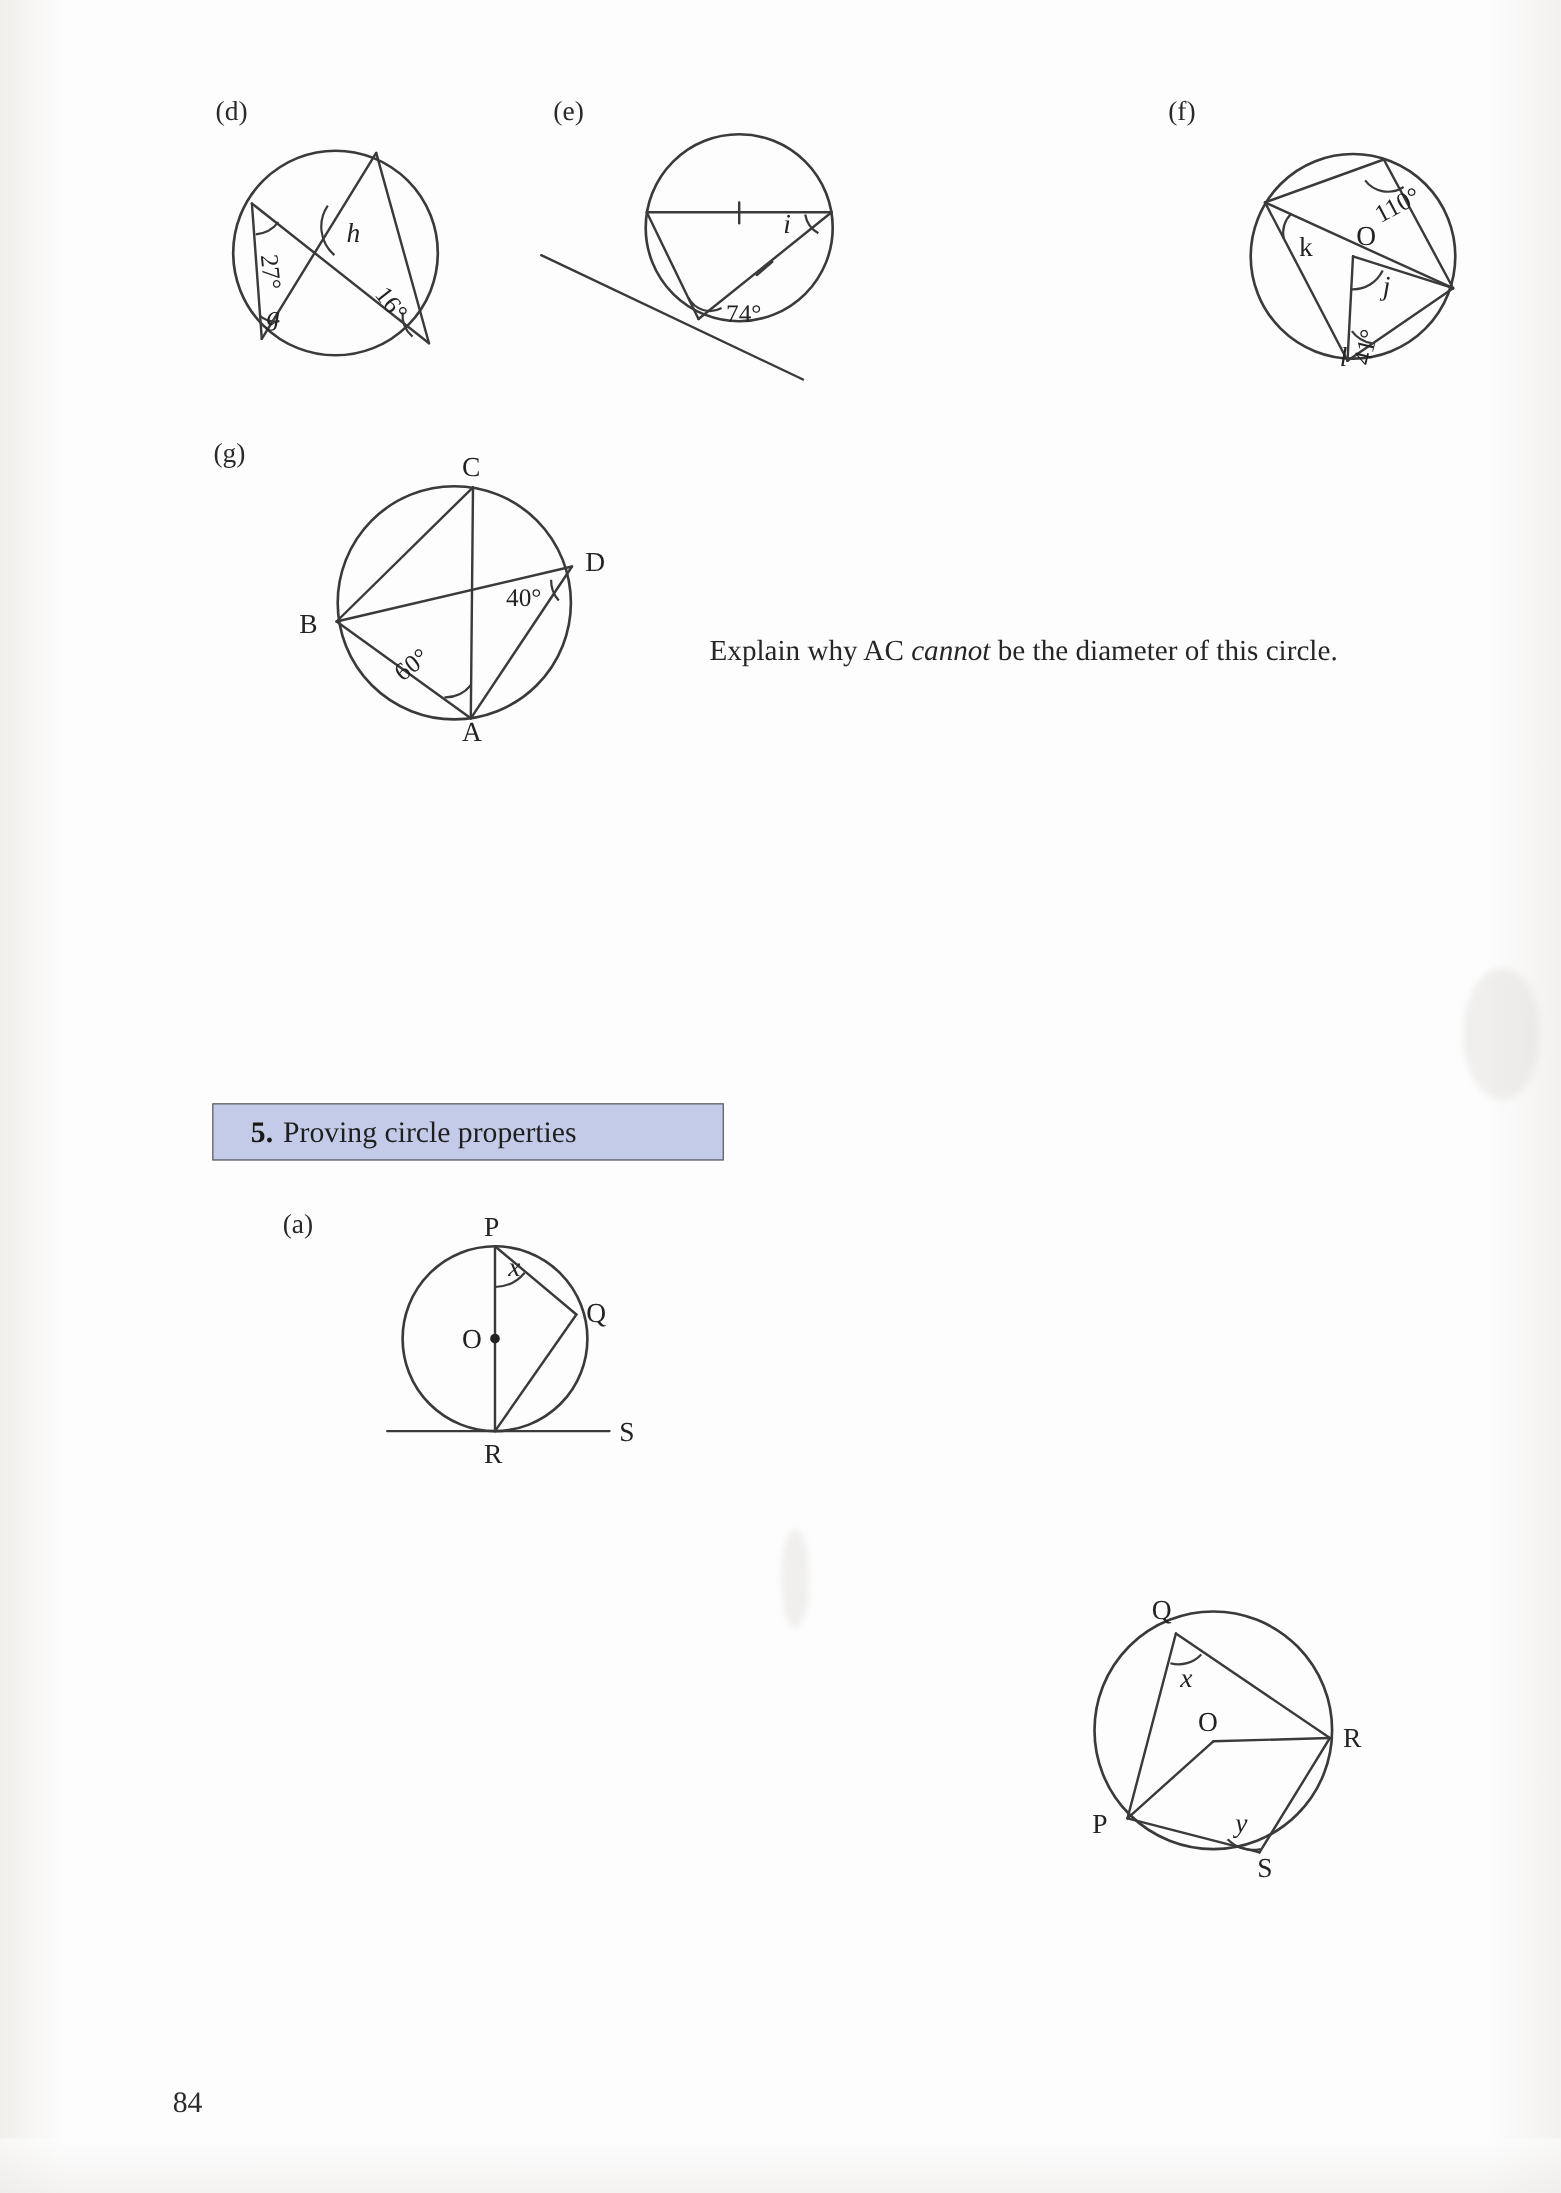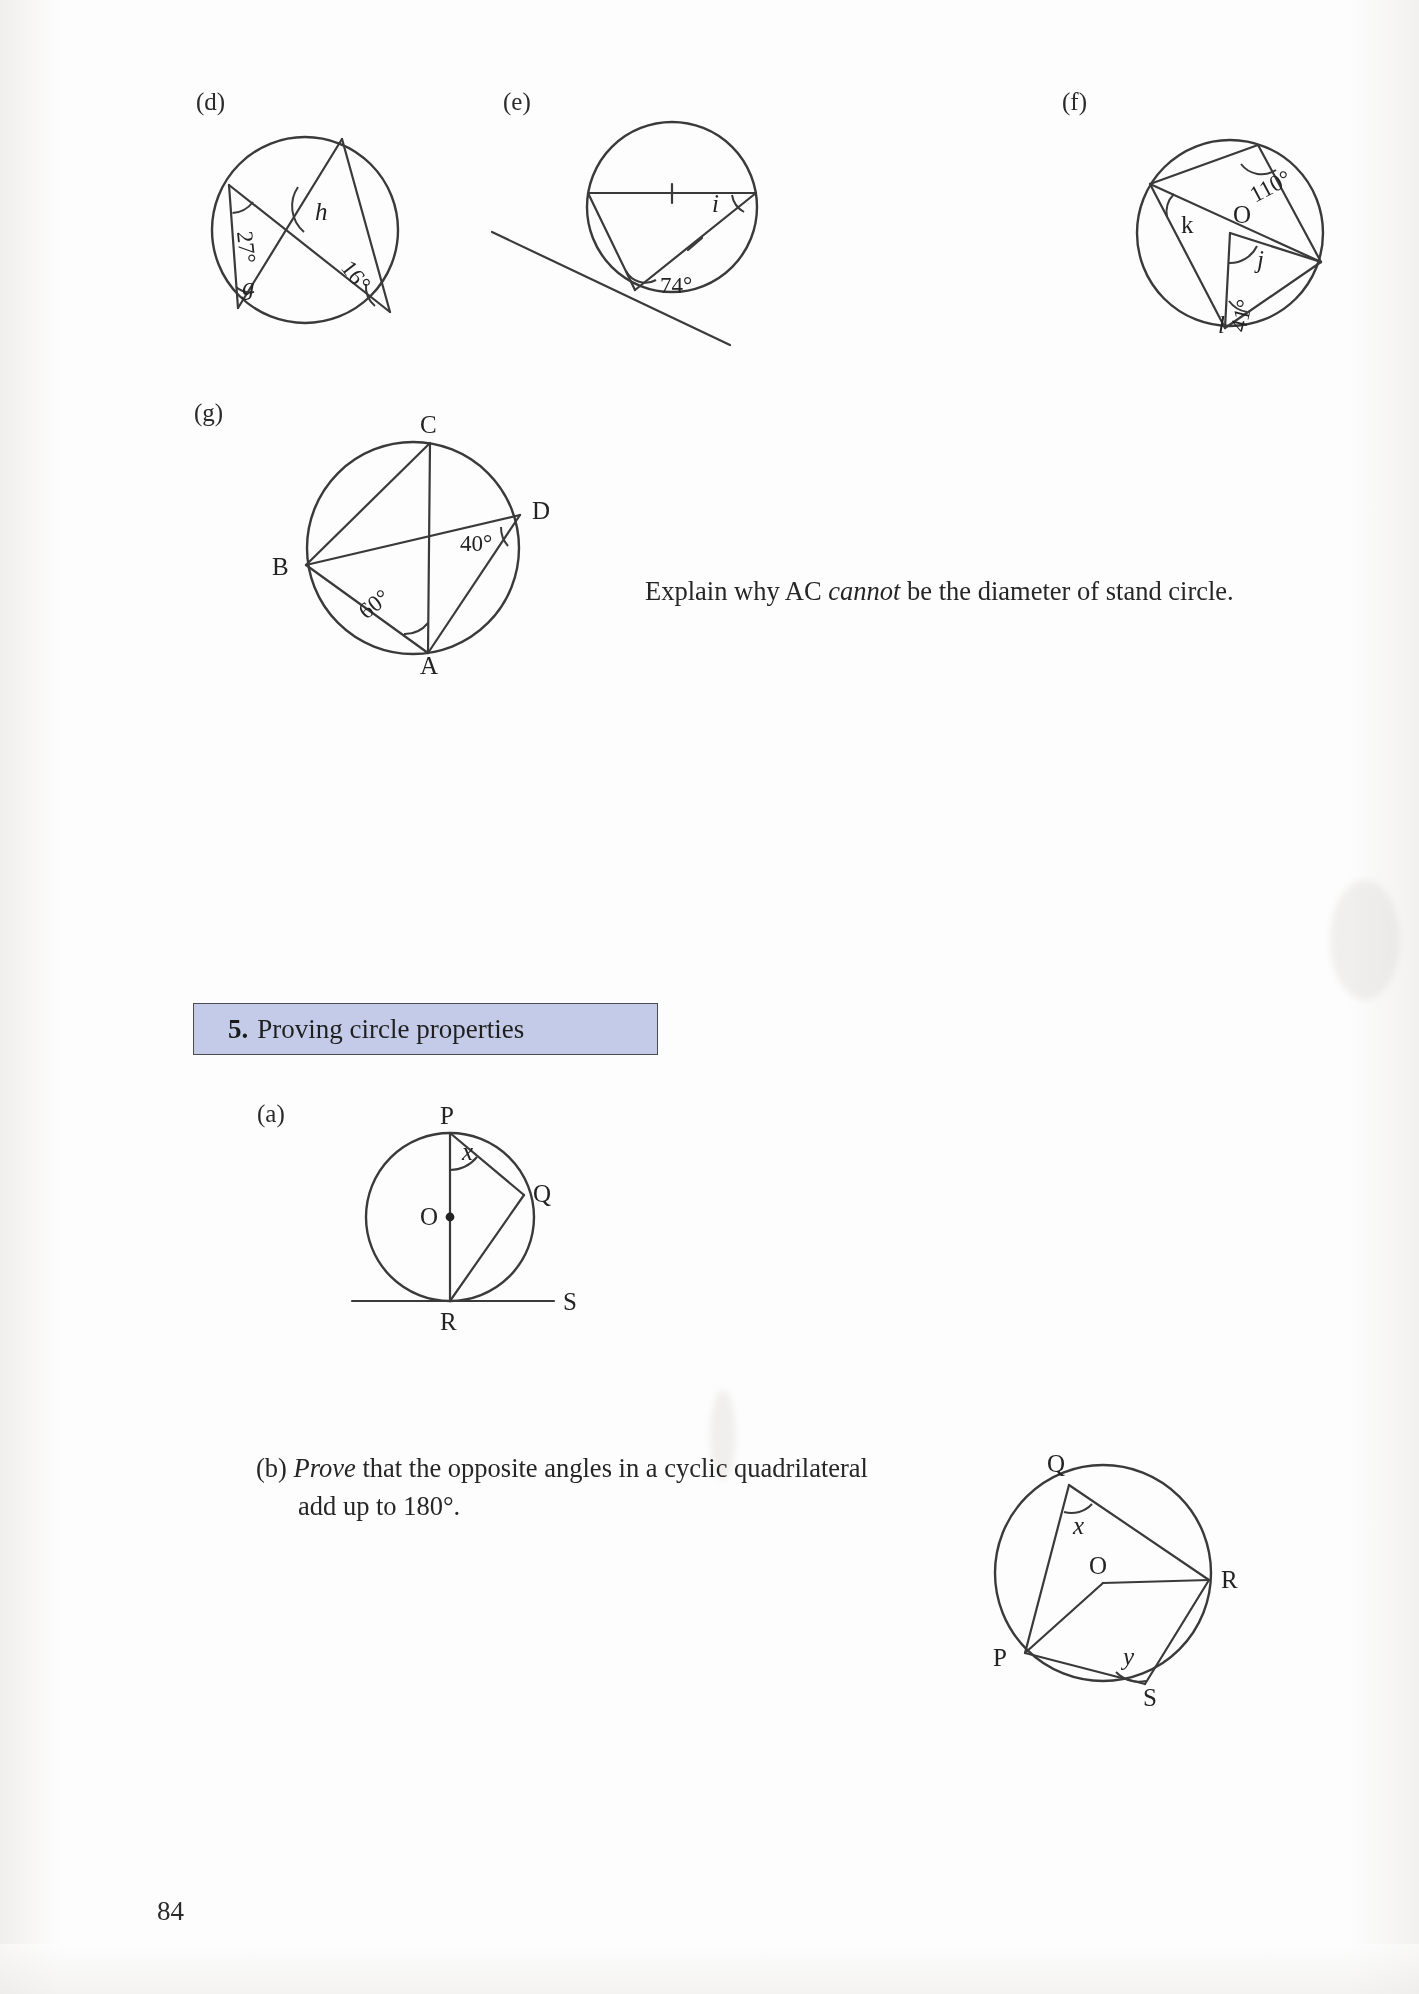--- a/index.html
+++ b/index.html
@@ -235,21 +235,21 @@
 
       <text class="lbl" x="150" y="18">C</text>
       <text class="lbl" x="2" y="160">B</text>
       <text class="lbl" x="262" y="104">D</text>
       <text class="lbl" x="150" y="259">A</text>
       <text class="deg" x="190" y="136">40°</text>
       <text class="deg" transform="rotate(-38 96 205)" x="96" y="205">60°</text>
     </svg>
   </div>
 
-  <div class="abs body-text" style="left:645px; top:573px; width:700px;"><span>Explain why AC </span><i>cannot</i><span> be the diameter of stand circle.</span></div>
+  <div class="abs body-text" style="left:645px; top:573px; width:700px;"><span>Explain why AC </span><i>cannot</i><span> be the diameter of this circle.</span></div>
 
   <div class="section-banner" style="left:193px; top:1003px; width:465px; height:52px;">
     <span class="num">5.</span>
     <span class="title">Proving circle properties</span>
   </div>
 
   <div class="abs part-label" style="left:257px; top:1100px;">(a)</div>
 
   <div class="abs" style="left:358px; top:1100px;">
     <svg width="250" height="260" viewBox="0 0 250 260">
@@ -269,21 +269,20 @@
       <text class="lbl" x="82" y="24">P</text>
       <text class="lbl" x="175" y="102">Q</text>
       <text class="lbl" x="62" y="125">O</text>
       <text class="lbl" x="82" y="230">R</text>
       <text class="lbl" x="205" y="210">S</text>
       <text class="lbl-it" x="104" y="60">x</text>
     </svg>
   </div>
 
 
-  <div class="abs body-text" style="left:256px; top:1450px; width:720px;"><span>(b)</span> <i>Prove</i><span> that the opposite angles in a cyclic quadrilateral</span><br><span style="display:inline-block; margin-left:42px;">add up to 180°.</span></div>
 
   <div class="abs" style="left:985px; top:1438px;">
     <svg width="280" height="270" viewBox="0 0 280 270">
 
       <circle class="stroke" cx="118" cy="135" r="108"></circle>
 
       <line class="stroke-thin" x1="84" y1="47" x2="224" y2="142"></line>
       <line class="stroke-thin" x1="84" y1="47" x2="40" y2="215"></line>
       <line class="stroke-thin" x1="40" y1="215" x2="160" y2="246"></line>
       <line class="stroke-thin" x1="160" y1="246" x2="224" y2="142"></line>

